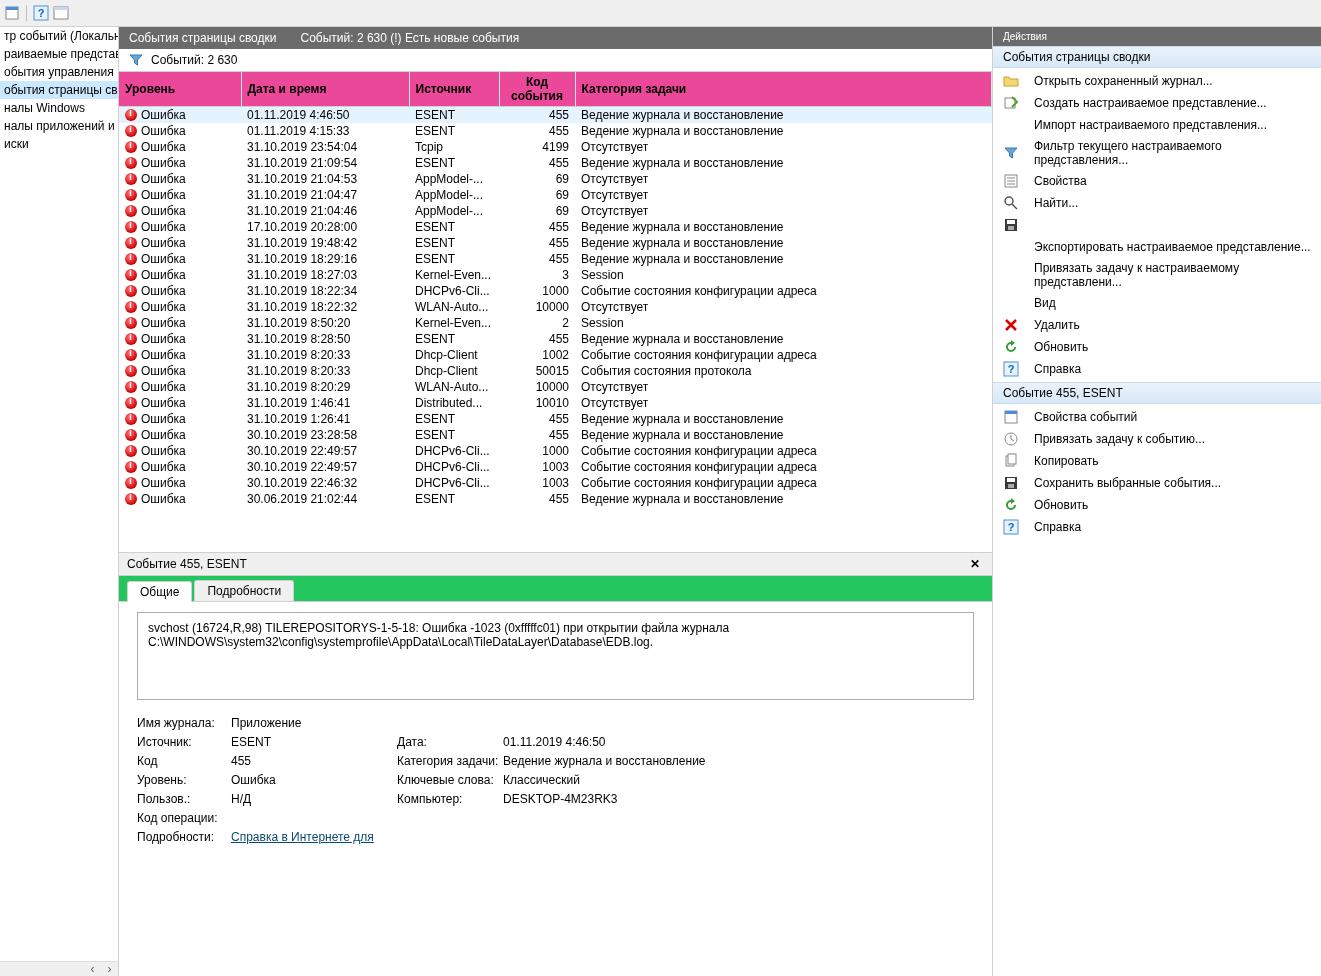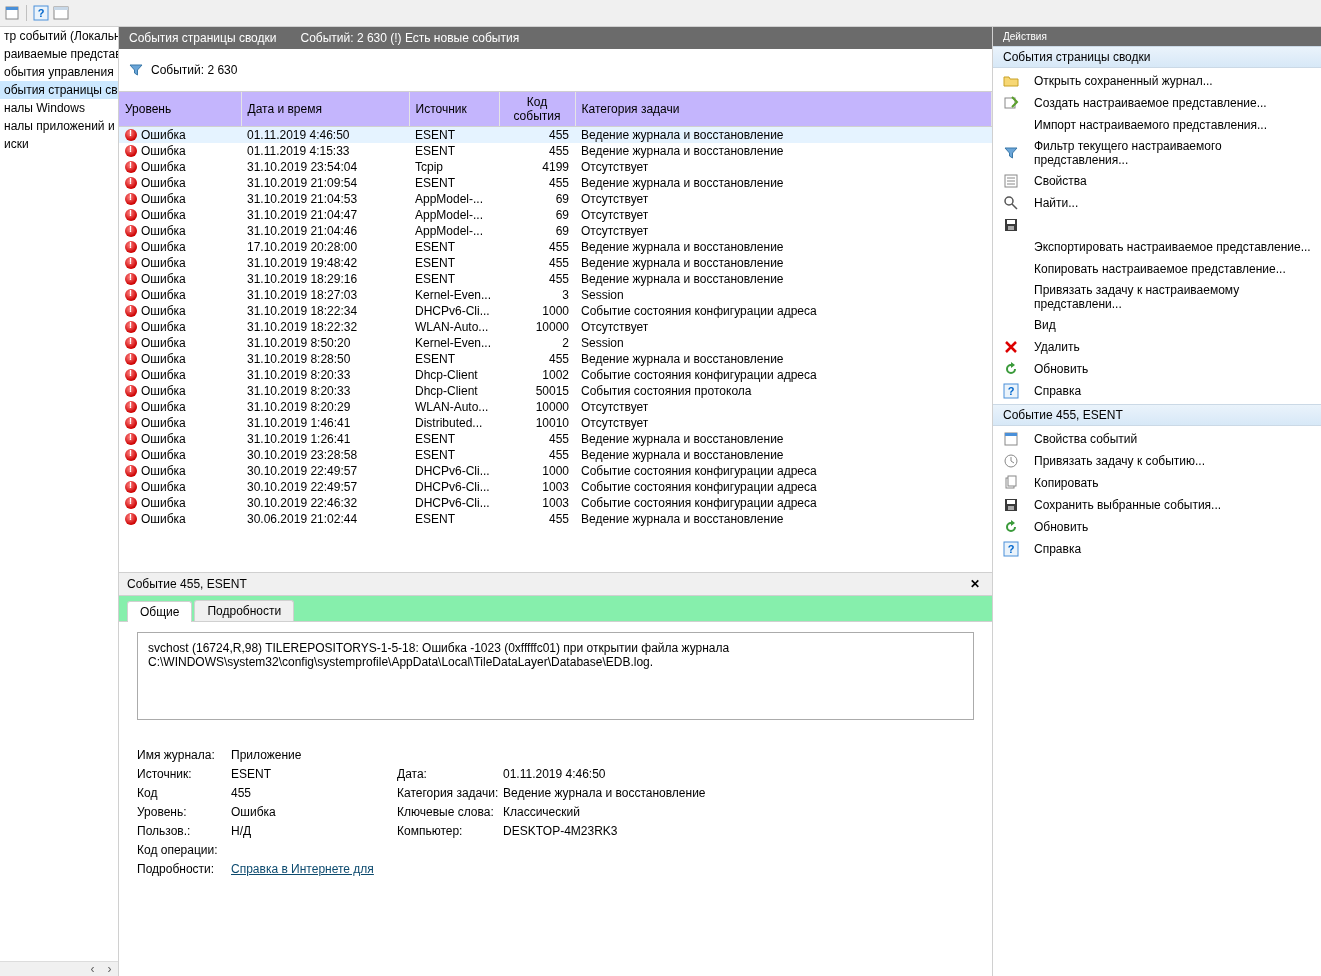--- a/index.html
+++ b/index.html
@@ -8,41 +8,41 @@
 .toolbar .sep{width:1px;height:16px;background:#c0c0c0;margin:0 2px}
 .main{display:flex;height:calc(100% - 24px)}
 .tree{width:118px;background:#fff;border-right:1px solid #d0d0d0;overflow:hidden;position:relative;flex:0 0 118px;display:flex;flex-direction:column}
 .tree-item{padding:2px 4px;white-space:nowrap;cursor:pointer;font-size:12px}
 .tree-item.selected{background:#cce8ff}
 .tree-scroll{position:absolute;bottom:0;left:0;right:0;height:17px;background:#f0f0f0;border-top:1px solid #dcdcdc;display:flex;align-items:center;justify-content:flex-end}
 .tree-scroll .arrow{width:17px;height:17px;text-align:center;line-height:15px;color:#606060;cursor:pointer}
 
 .center{flex:1;display:flex;flex-direction:column;min-width:0;border-right:1px solid #d0d0d0}
 .center-header{background:#6b6b6b;color:#fff;padding:4px 10px;font-size:12px;display:flex;gap:24px}
-.filter-bar{background:#fff;padding:14px 10px;border-bottom:1px solid #d0d0d0;display:flex;align-items:center;gap:8px}
+.filter-bar{background:#fff;padding:4px 10px;border-bottom:1px solid #d0d0d0;display:flex;align-items:center;gap:8px}
 .filter-icon{width:14px;height:14px}
 .grid-wrap{flex:1;overflow:hidden;display:flex;flex-direction:column;min-height:0}
 .grid{flex:0 0 480px;overflow-y:scroll;overflow-x:hidden;position:relative}
 .grid table{width:100%;border-collapse:collapse;table-layout:fixed}
-.grid thead th{text-align:left;font-weight:400;padding:3px 6px;border-right:1px solid #e5e5e5;border-bottom:1px solid #d0d0d0;background:#c4b5fd;position:sticky;top:0;font-size:12px}
+.grid thead th{text-align:left;font-weight:700;padding:3px 6px;border-right:1px solid #e5e5e5;border-bottom:1px solid #d0d0d0;background:#ec4899;position:sticky;top:0;font-size:12px}
 .grid thead th.num{text-align:center}
 .grid tbody td{padding:1px 6px;font-size:12px;white-space:nowrap;overflow:hidden;text-overflow:ellipsis}
 .grid tbody td.num{text-align:right}
 .grid tbody tr.selected{background:#e5f3ff}
 .lvl-cell{display:flex;align-items:center;gap:4px}
 .err-icon{width:12px;height:12px;border-radius:50%;background:radial-gradient(circle at 40% 35%,#ff8080 0%,#cc0000 70%);position:relative;flex:0 0 12px}
 .err-icon::after{content:"!";color:#fff;font-size:9px;position:absolute;left:4px;top:-1px;font-weight:bold}
 
 .detail-header{background:#f0f0f0;border-top:1px solid #d0d0d0;border-bottom:1px solid #d0d0d0;padding:4px 8px;display:flex;justify-content:space-between;align-items:center;font-size:12px}
 .detail-close{cursor:pointer;font-weight:bold;padding:0 4px}
-.tabs{display:flex;border-bottom:1px solid #d0d0d0;padding:4px 8px 0 8px;gap:2px;background:#86efac}
+.tabs{display:flex;border-bottom:1px solid #d0d0d0;padding:4px 8px 0 8px;gap:2px;background:#22c55e}
 .tab{padding:3px 12px;border:1px solid #d0d0d0;border-bottom:none;cursor:pointer;font-size:12px;background:#f0f0f0;border-radius:3px 3px 0 0}
 .tab.active{background:#fff;position:relative;top:1px}
 .detail-body{padding:10px 18px;overflow:auto;flex:1}
-.detail-msg{border:1px solid #ababab;padding:8px 10px;min-height:70px;font-size:12px;margin-bottom:28px}
+.detail-msg{border:1px solid #ababab;padding:8px 10px;min-height:70px;font-size:12px;margin-bottom:16px}
 .detail-grid{display:grid;grid-template-columns:88px 160px 100px 1fr;row-gap:5px;column-gap:6px;font-size:12px}
 .detail-grid .lbl{white-space:nowrap}
 .detail-grid a{color:#0c4a6e}
 
 .actions{width:328px;flex:0 0 328px;display:flex;flex-direction:column;background:#fff}
 .actions-title{background:#6b6b6b;color:#fff;padding:4px 10px;font-size:10px}
 .actions-sect{background:linear-gradient(to bottom,#eaf3fb,#d7e8f7);padding:3px 10px;font-size:12px;border-top:1px solid #cbd9e6;border-bottom:1px solid #cbd9e6}
 .actions-list{padding:2px 4px}
 .action-item{display:flex;align-items:center;gap:15px;padding:3px 6px;cursor:pointer;font-size:12px}
 .action-icon{width:16px;height:16px;flex:0 0 16px;display:flex;align-items:center;justify-content:center}
@@ -534,24 +534,20 @@
               <rect x="5" y="9" width="6" height="4" fill="#aaa"></rect>
             </svg>
           </span>
         </div>
         <div class="action-item">
           <span class="action-icon"></span>
           <span>Экспортировать настраиваемое представление...</span>
         </div>
         <div class="action-item">
           <span class="action-icon"></span>
-          <span>Копировать настраиваемое представление...</span>
-        </div>
-        <div class="action-item">
-          <span class="action-icon"></span>
           <span>Привязать задачу к настраиваемому представлени...</span>
         </div>
         <div class="action-item">
           <span class="action-icon"></span>
           <span>Вид</span>
         </div>
         <div class="action-item">
           <span class="action-icon">
             <svg class="icon-svg" viewBox="0 0 16 16">
               <path d="M3 3l10 10M13 3L3 13" stroke="#d00" stroke-width="2.5"></path>

